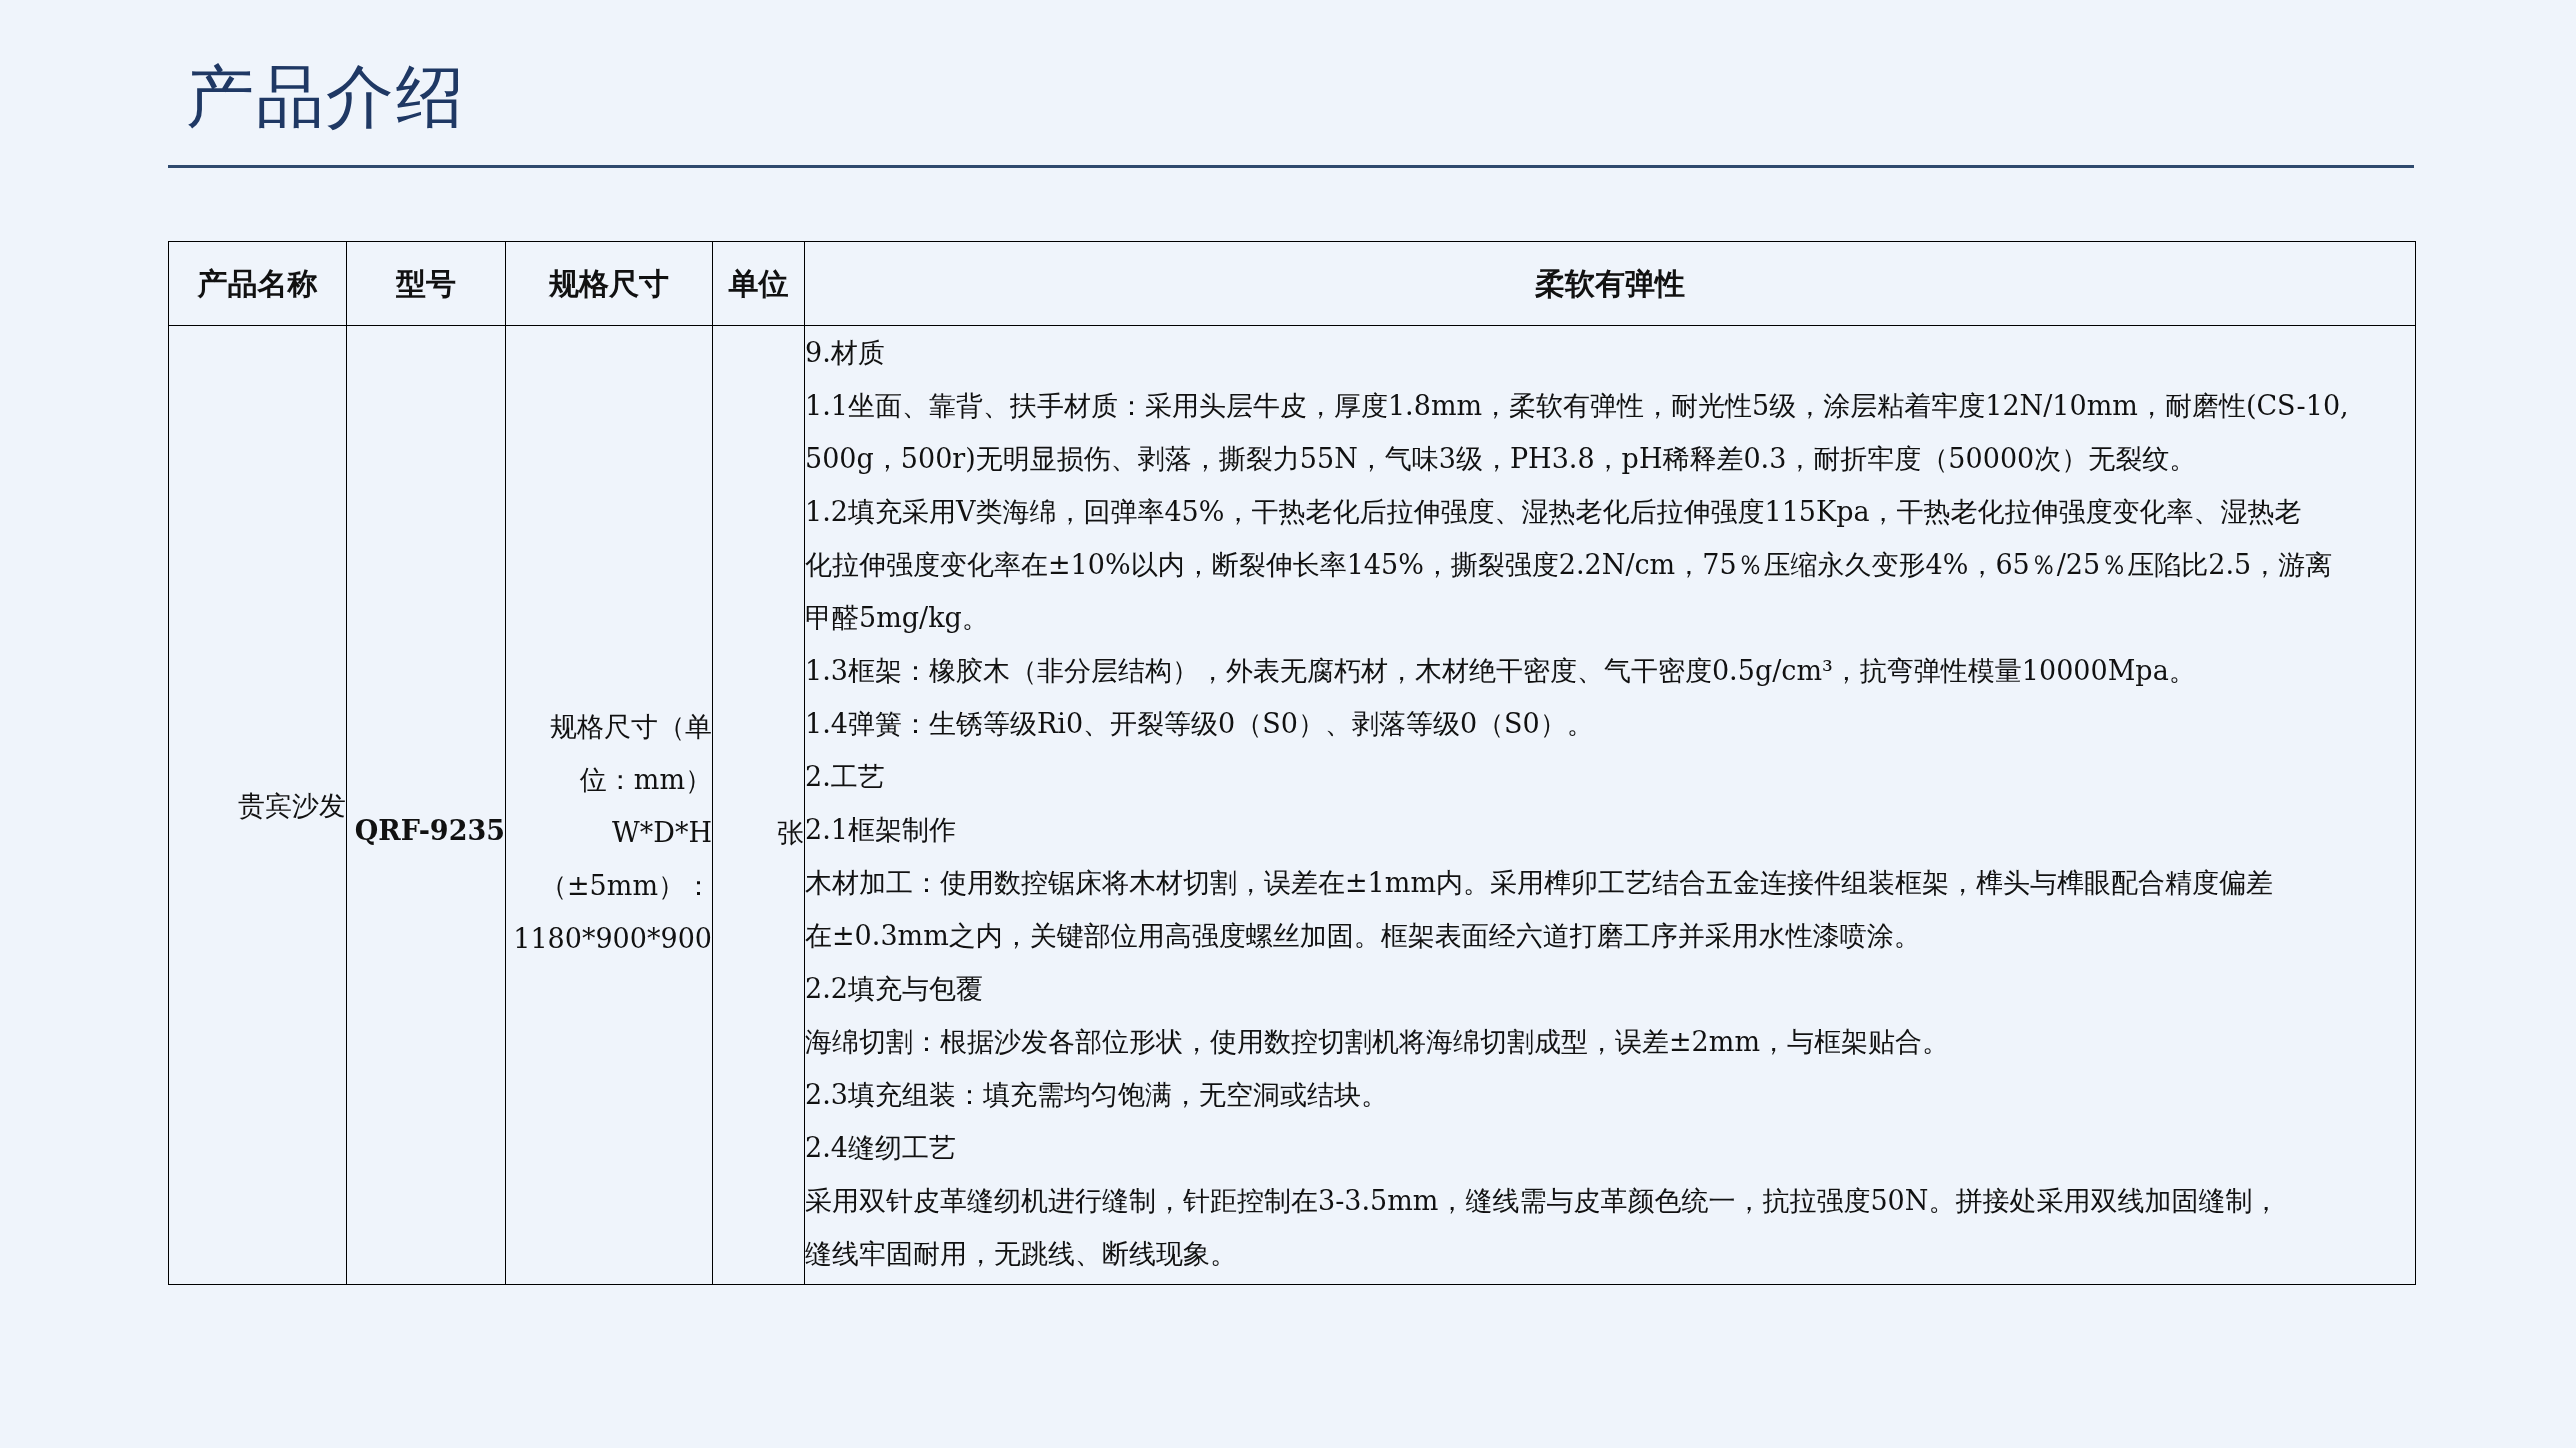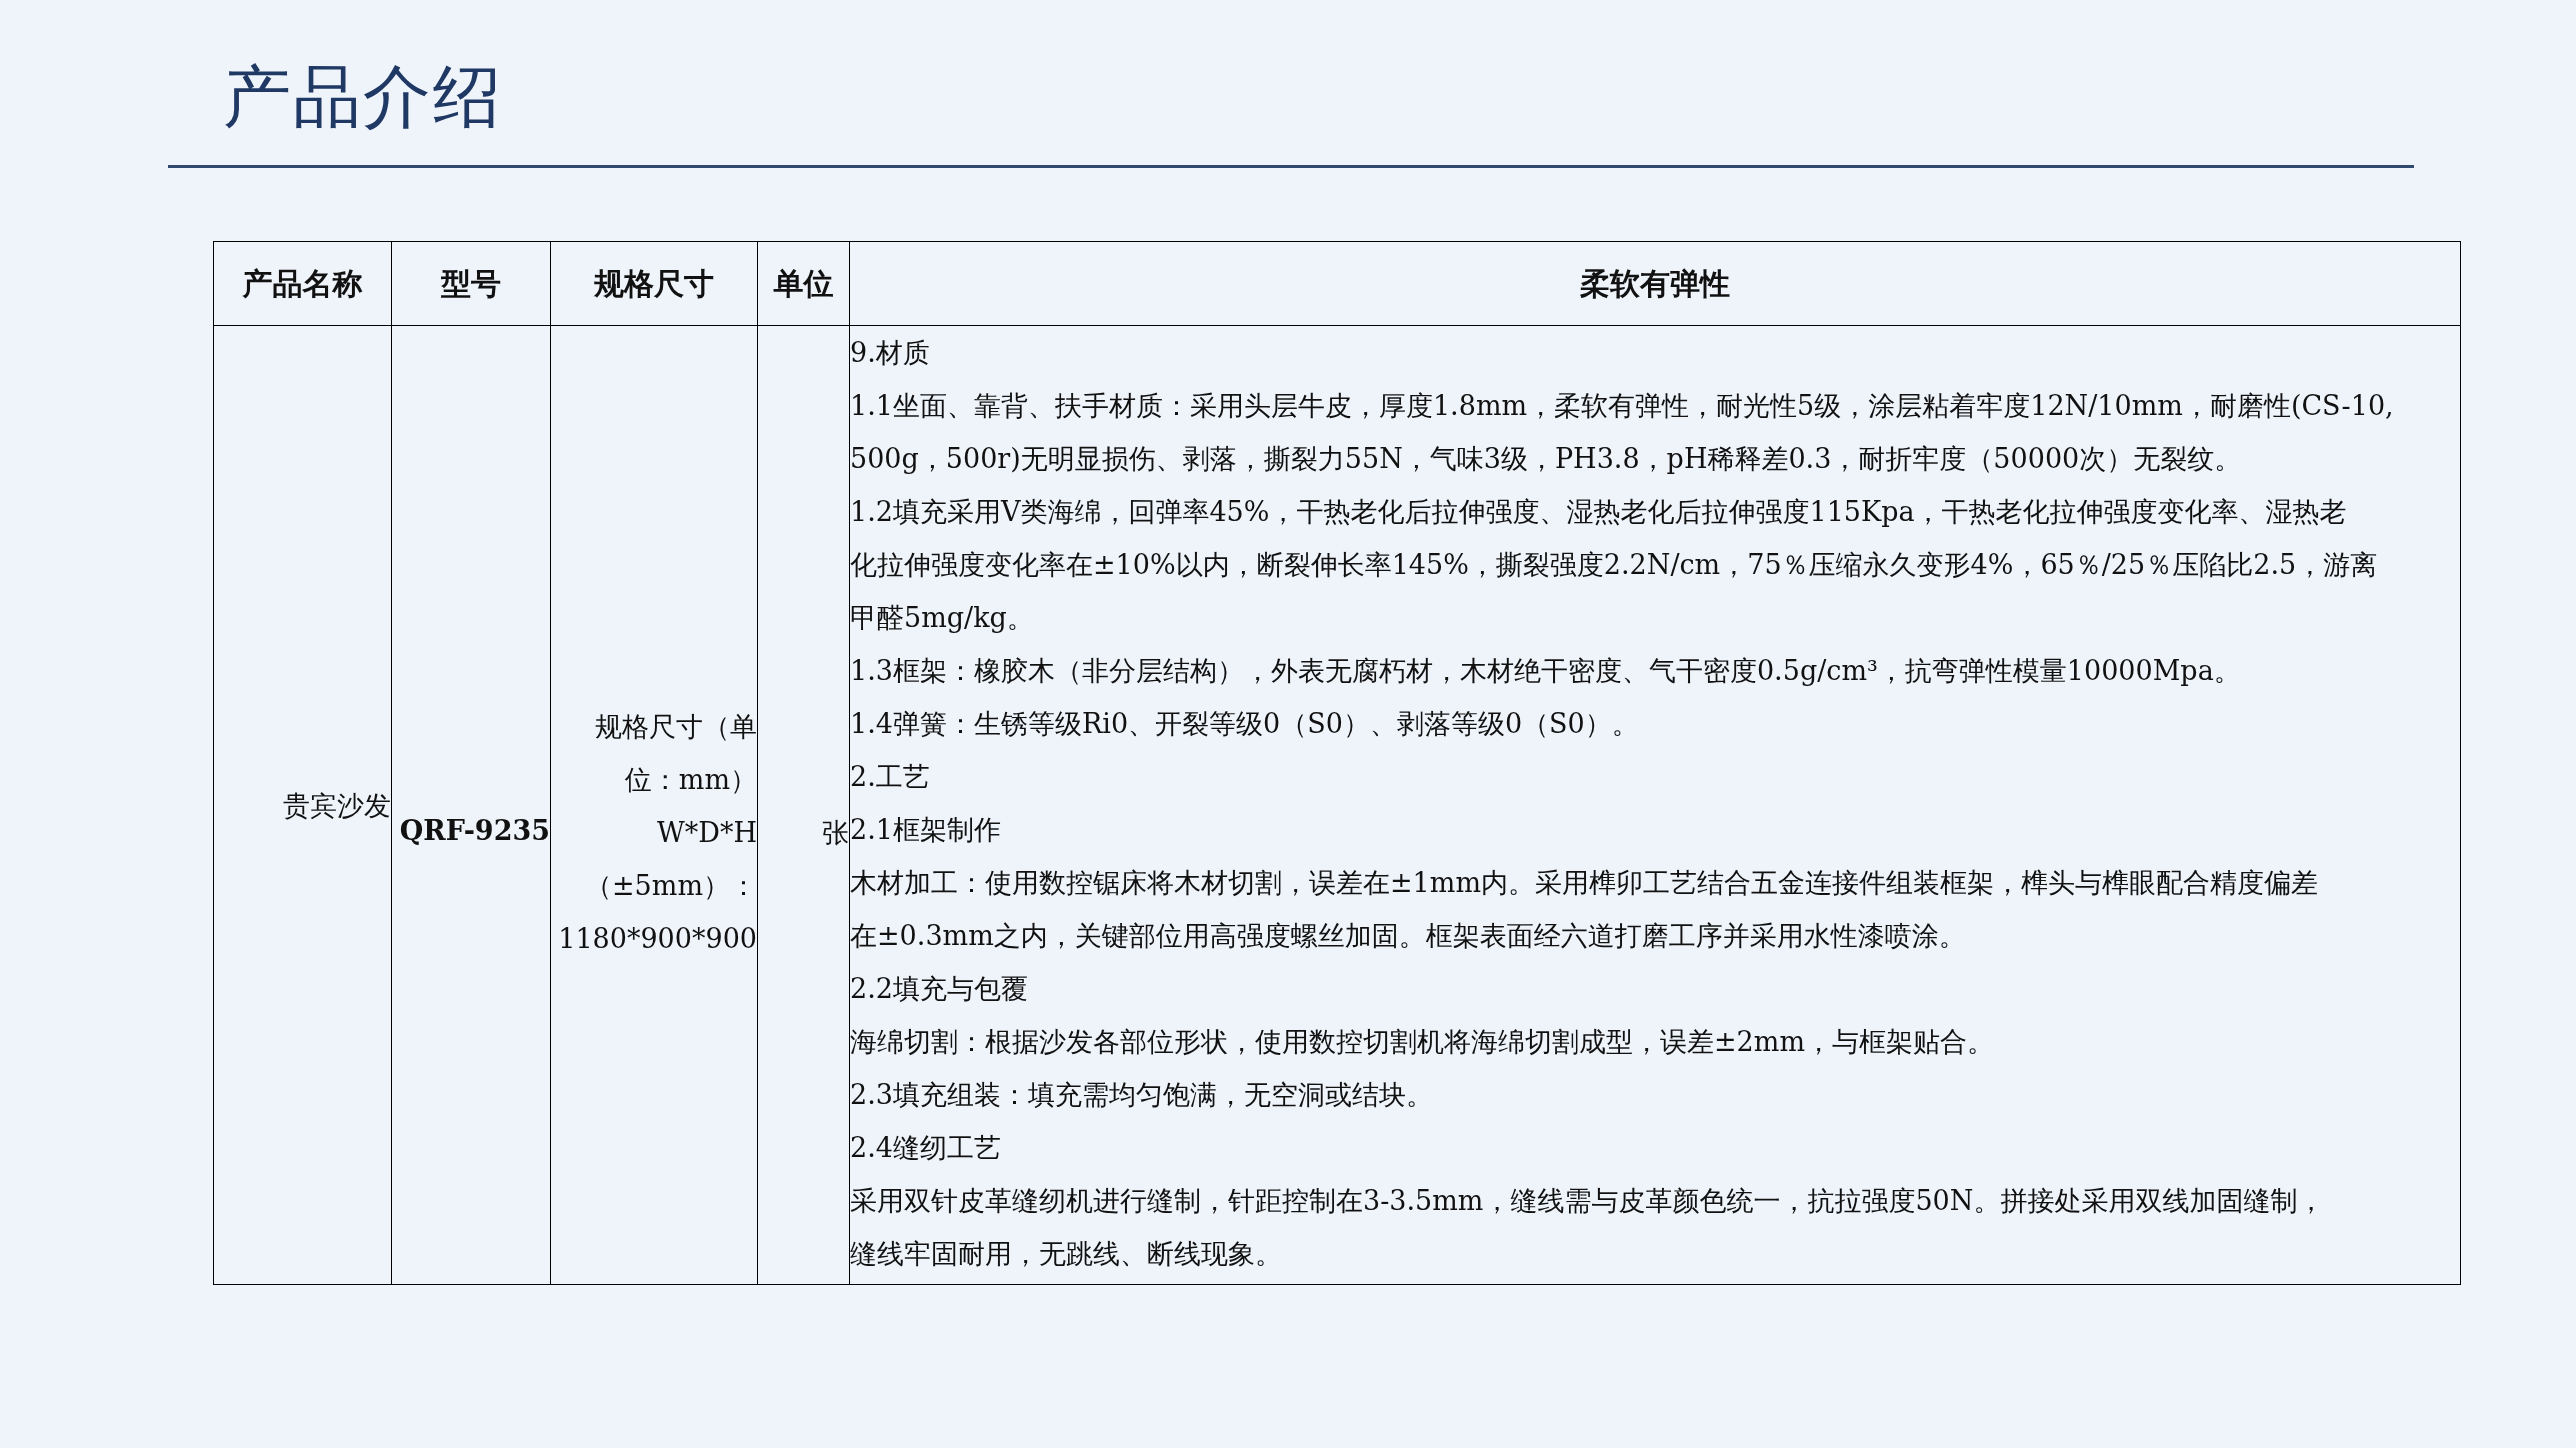--- a/index.html
+++ b/index.html
@@ -8,30 +8,30 @@
     background: #eff4fb;
     position: relative;
     overflow: hidden;
     font-family: "DejaVu Serif", "Liberation Serif", serif;
     color: #111;
   }
   .title {
     position: absolute; left: 186px; top: 50px;
     font-family: "DejaVu Sans", "Liberation Sans", sans-serif;
     font-size: 68px; font-weight: 500; color: #1f3864;
-    letter-spacing: 1.9px; line-height: 93px; margin-left: 37px;
+    letter-spacing: 1.9px; line-height: 93px;
   }
   .divider {
     position: absolute; left: 168px; top: 165px;
     width: 2246px; height: 2.9px; background: #2f4a6e;
   }
   table.spec {
     position: absolute; left: 168px; top: 241px;
     width: 2247px; height: 1044px;
-    border-collapse: collapse; table-layout: fixed; margin-left: 45px;
+    border-collapse: collapse; table-layout: fixed;
   }
   table.spec th, table.spec td {
     border: 1.9px solid #000;
     padding: 0;
   }
   table.spec thead th {
     height: 83px;
     font-family: "DejaVu Sans", "Liberation Sans", sans-serif;
     font-weight: bold; font-size: 30px;
     text-align: center; vertical-align: middle;

